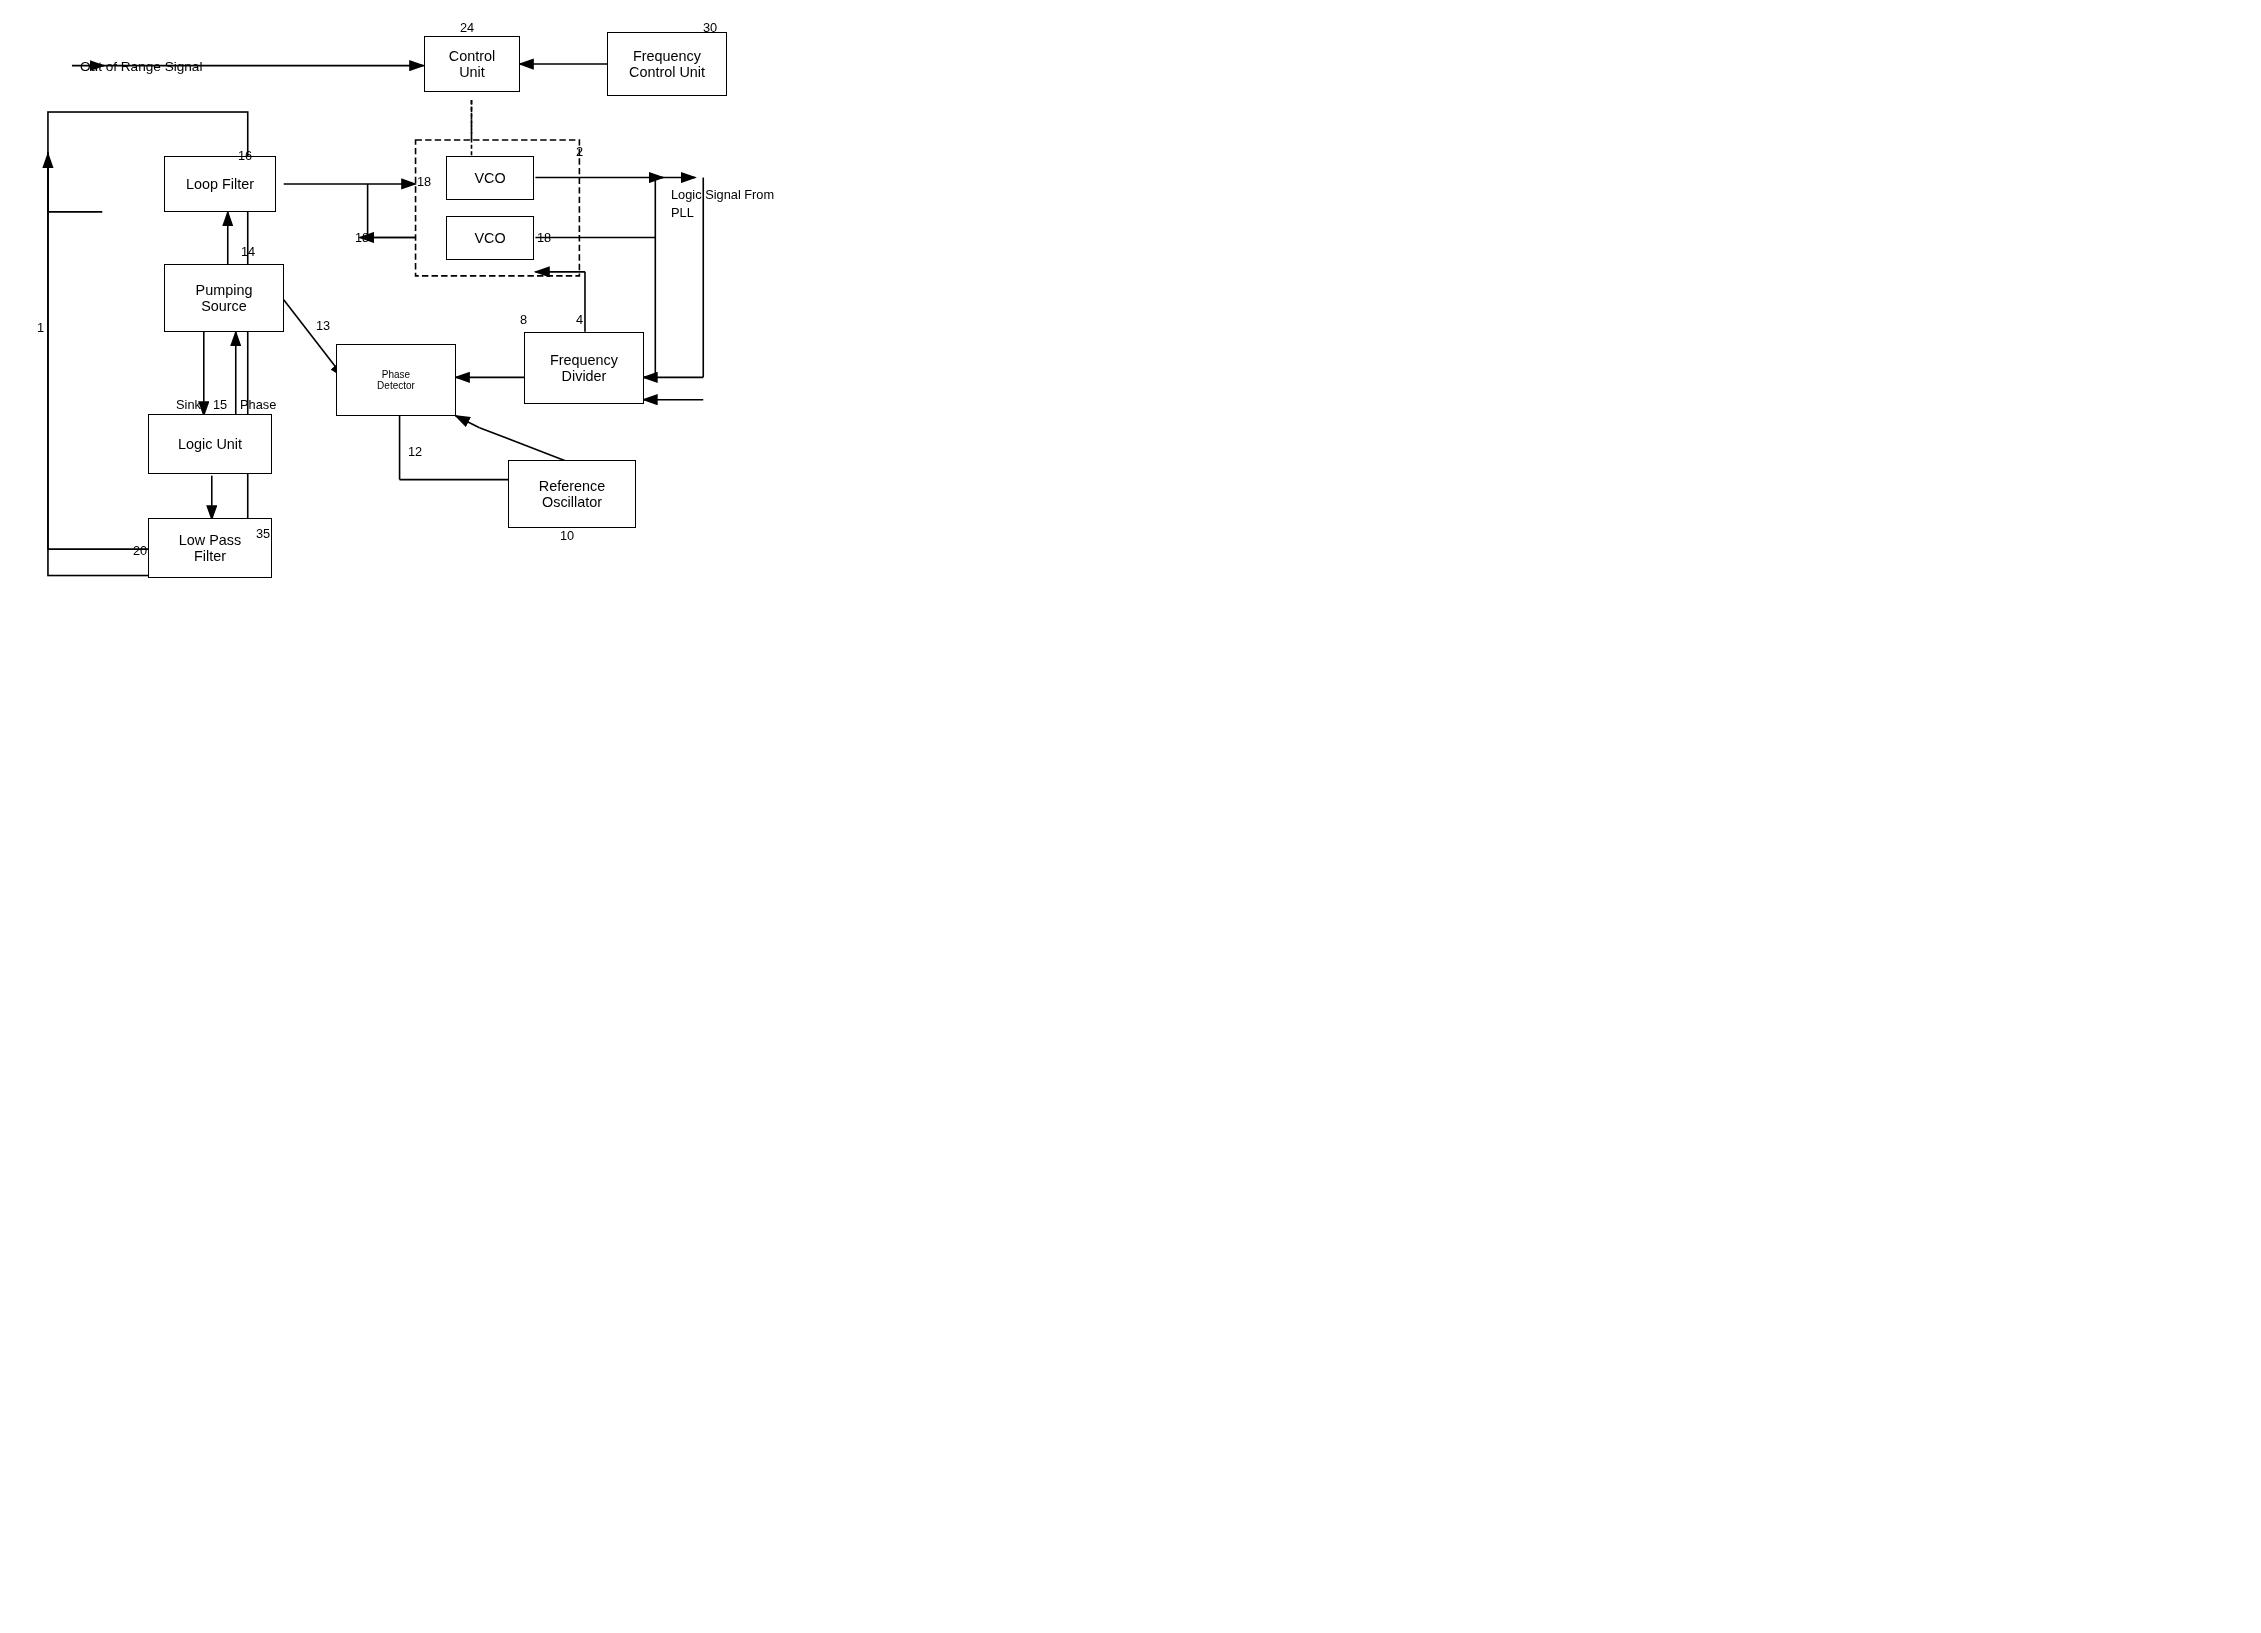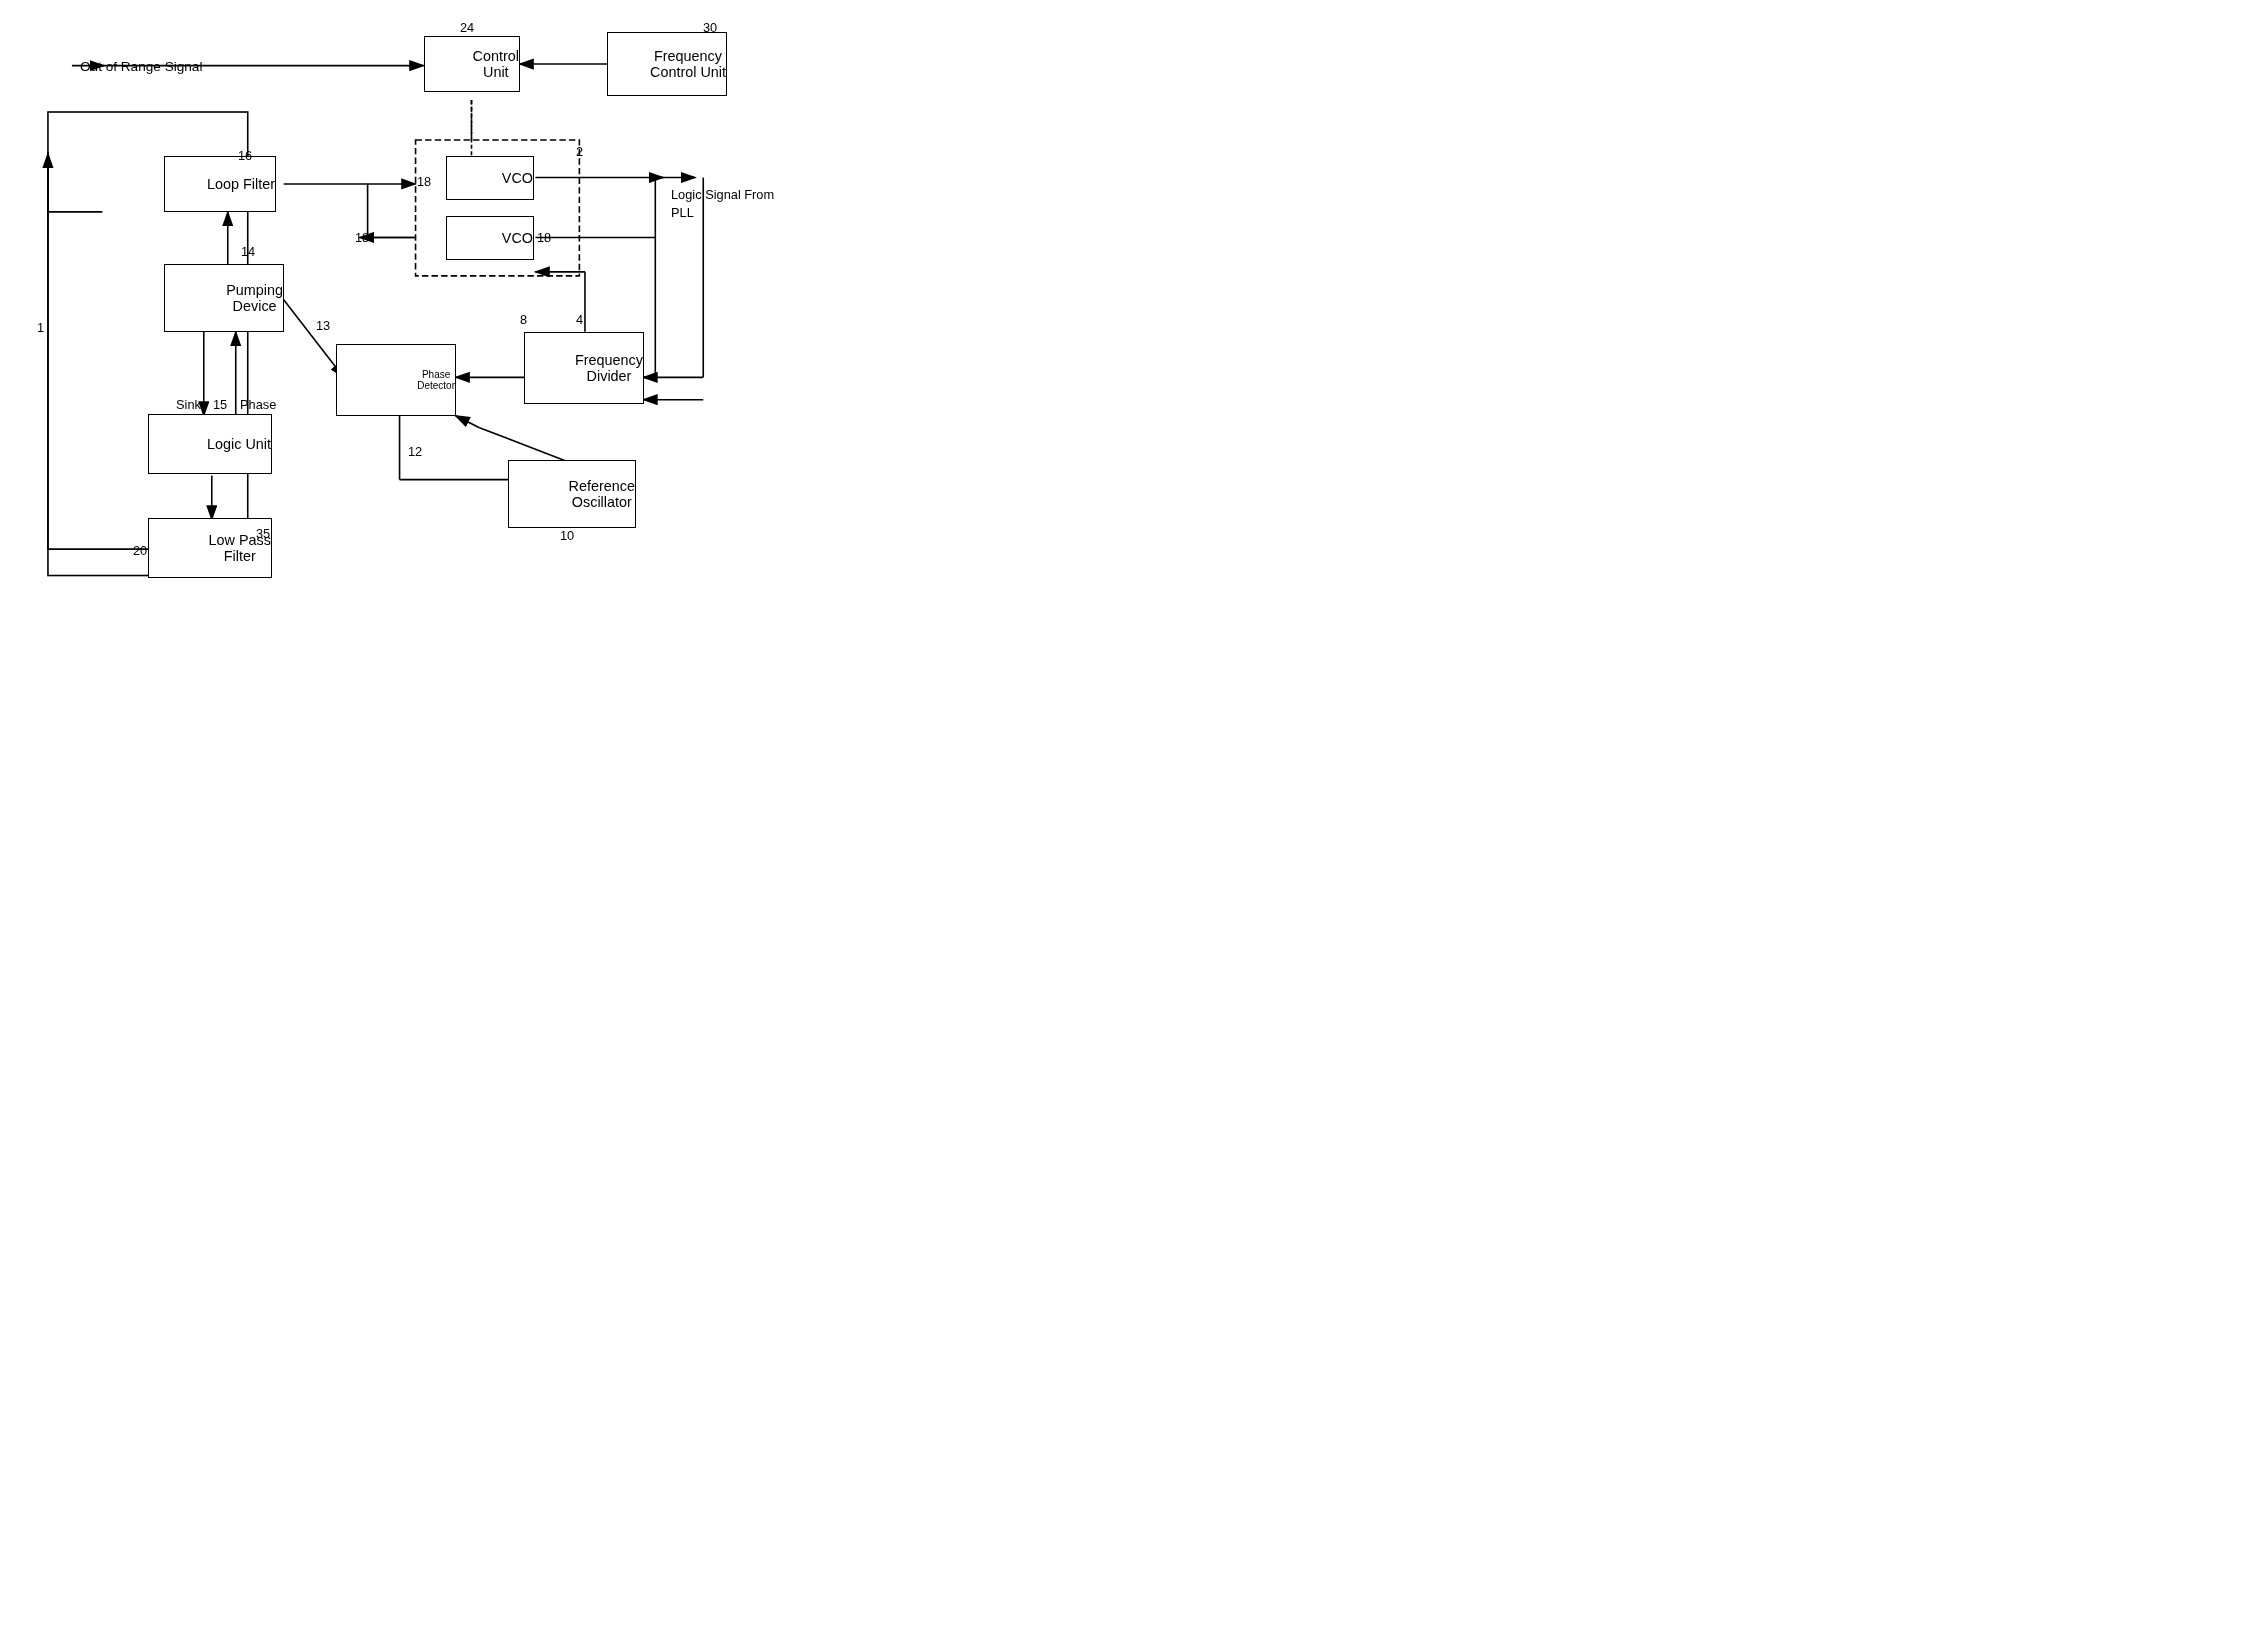--- a/index.html
+++ b/index.html
@@ -16,21 +16,21 @@
       top: 0; left: 0;
       width: 100%;
       height: 100%;
     }
     .block {
       position: absolute;
       border: 1.6px solid #000;
       background: #fff;
       display: flex;
       align-items: center;
-      justify-content: flex-end;
+      justify-content: center;
       text-align: center;
       font-size: 14.4px;
       font-weight: normal;
     }
     .label {
       position: absolute;
       font-size: 12.8px;
       font-weight: normal;
       color: #000;
     }
@@ -136,21 +136,21 @@
   <div class="block" style="left:446px; top:216px; width:88px; height:44px; font-size:14.4px;">
     <span>VCO</span>
   </div>
 
   <div class="block" style="left:164px; top:156px; width:112px; height:56px; font-size:14.4px;">
     <span>Loop Filter</span>
   </div>
 
   <div class="block" style="left:164px; top:264px; width:120px; height:68px; font-size:14.4px;">
     <span style="white-space:pre-line;">Pumping
-Device</span>
+Source</span>
   </div>
 
   <div class="block" style="left:336px; top:344px; width:120px; height:72px; font-size:10px;">
     <span style="white-space:pre-line;">Phase
 Detector</span>
   </div>
 
   <div class="block" style="left:524px; top:332px; width:120px; height:72px; font-size:14.4px;">
     <span style="white-space:pre-line;">Frequency
 Divider</span>

